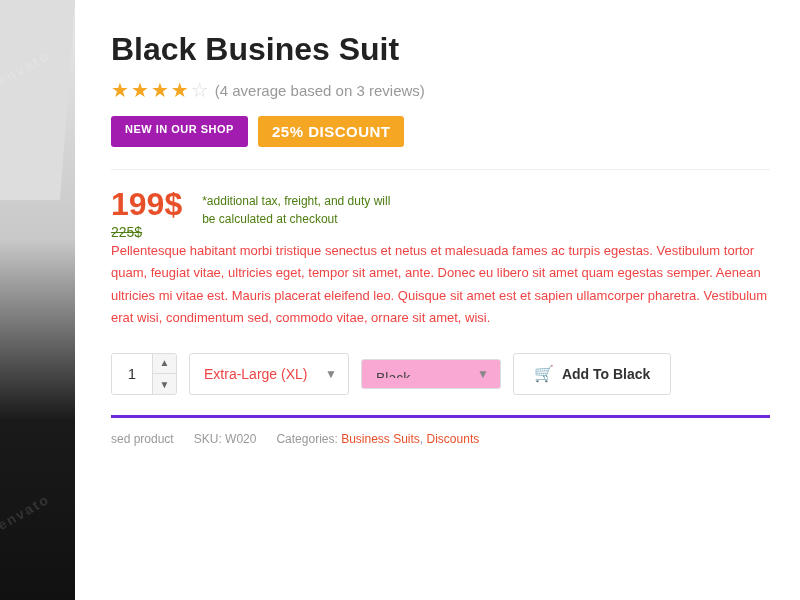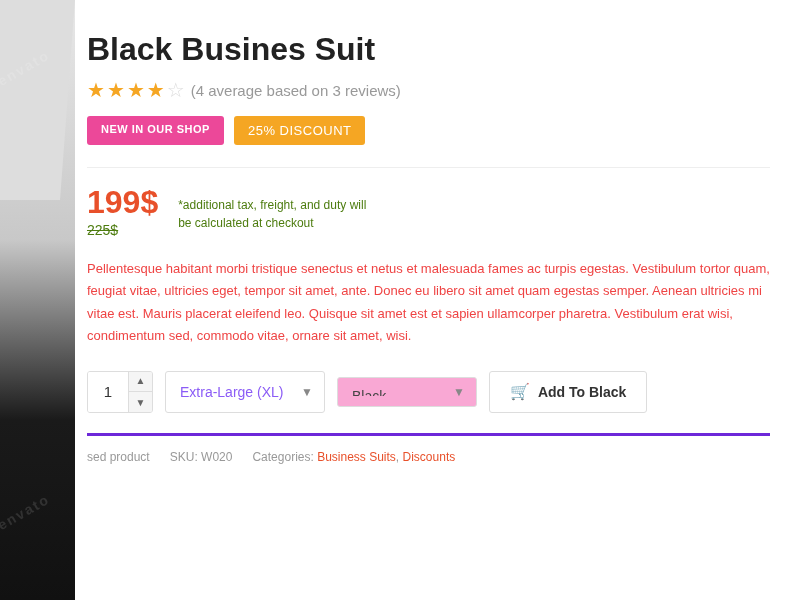--- a/index.html
+++ b/index.html
@@ -69,21 +69,21 @@
     }
 
     
     .main-content {
       position: absolute;
       left: 75px;
       top: 0;
       right: 0;
       bottom: 0;
       background: #fff;
-      padding: 30px 30px 20px 12px;
+      padding: 30px 30px 20px 36px;
     }
 
     
     .product-title {
       font-size: 32px;
       font-weight: 700;
       color: #222;
       margin-bottom: 10px;
       line-height: 1.2;
     }
@@ -114,54 +114,53 @@
     }
 
     
     .badges-row {
       display: flex;
       gap: 10px;
       margin-bottom: 22px;
     }
 
     .badge-new {
-      background: #ec4899;
+      background: #a21caf;
       color: #fff;
       font-size: 11px;
       font-weight: 700;
       padding: 7px 14px;
       border-radius: 3px;
       letter-spacing: 0.5px;
       text-transform: uppercase;
     }
 
     .badge-discount {
       background: #f5a623;
       color: #fff;
-      font-size: 13px;
-      font-weight: 400;
+      font-size: 15px;
+      font-weight: 700;
       padding: 7px 14px;
       border-radius: 3px;
       letter-spacing: 0.5px;
       text-transform: uppercase;
     }
 
     
     .divider {
       height: 1px;
       background: #eee;
       margin-bottom: 18px;
     }
 
     
     .price-row {
       display: flex;
-      align-items: center;
+      align-items: flex-start;
       gap: 20px;
-      margin-bottom: 20px;
     }
 
     .price-block {
       display: flex;
       flex-direction: column;
     }
 
     .price-current {
       font-size: 32px;
       font-weight: 700;
@@ -250,21 +249,21 @@
       position: relative;
     }
 
     .select-dropdown {
       appearance: none;
       -webkit-appearance: none;
       border: 1px solid #ddd;
       border-radius: 3px;
       padding: 10px 40px 10px 14px;
       font-size: 14px;
-      color: #8b5cf6;
+      color: #ef4444;
       background: #fff;
       cursor: pointer;
       outline: none;
       min-width: 160px;
       height: 42px;
     }
 
     .select-arrow {
       position: absolute;
       right: 12px;

